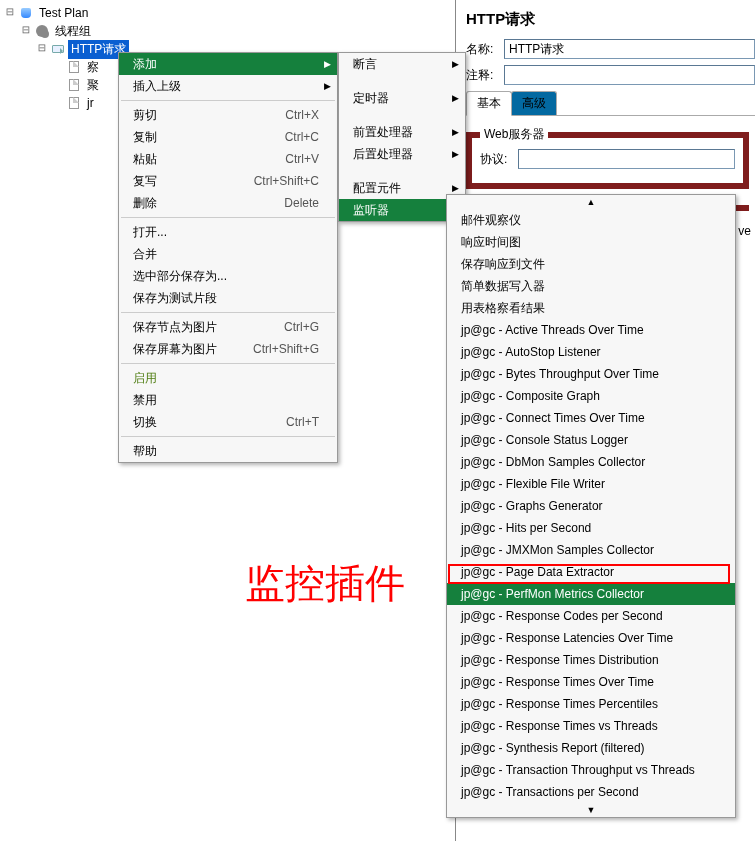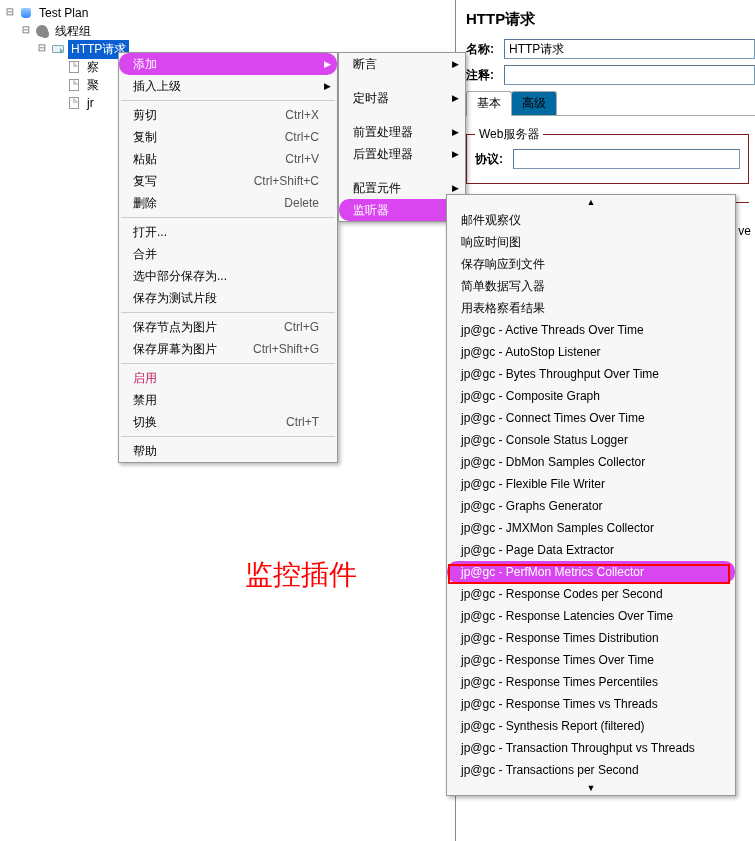--- a/index.html
+++ b/index.html
@@ -11,38 +11,38 @@
 .tree-label { padding: 1px 3px; text-align: center; }
 .tree-label.sel { background: #0a5fd1; color: #fff; }
 .beaker { width: 10px; height: 10px; background: linear-gradient(#9cf,#38f); border-radius: 2px 2px 4px 4px; }
 .gears { width: 12px; height: 12px; border-radius: 50%; background: #888; box-shadow: 3px 3px 0 -2px #888; }
 .http-ic { width: 12px; height: 8px; background: #e8f0ff; border: 1px solid #7aa; border-radius: 1px; position: relative; }
 .http-ic::after { content: ""; position: absolute; right: -3px; top: 2px; border: 3px solid transparent; border-left-color: #7aa; }
 .doc-ic { width: 10px; height: 12px; background: #fff; border: 1px solid #999; position: relative; }
 .doc-ic::after { content: ""; position: absolute; right: -1px; top: -1px; border: 3px solid transparent; border-left-color: #ccc; border-bottom-color: #ccc; }
 .menu { position: absolute; background: #f7f7f7; border: 1px solid #999; box-shadow: 2px 2px 4px rgba(0,0,0,.3); }
 .menu-item { display: flex; align-items: center; height: 22px; padding: 0 18px 0 14px; position: relative; cursor: default; }
-.menu-item.hi { background: #d946ef; color: #fff; border-radius: 10px; }
-.menu-item.disabled { color: #be185d; }
+.menu-item.hi { background: #15803d; color: #fff; }
+.menu-item.disabled { color: #4d7c0f; }
 .menu-item .shortcut { margin-left: auto; padding-left: 30px; color: #555; }
 .menu-item .arrow { position: absolute; right: 6px; font-size: 9px; }
 .menu-sep { height: 1px; background: #ccc; margin: 3px 2px; }
 .panel { position: absolute; right: 0; top: 0; width: 300px; border-left: 1px solid #888; padding: 10px 0 0 10px; background: #fff; height: 100%; }
 .panel h3 { font-size: 15px; font-weight: bold; margin-bottom: 10px; }
 .form-row { display: flex; align-items: center; margin-bottom: 6px; }
-.form-row label { min-width: 38px; font-weight: bold; }
+.form-row label { min-width: 38px; }
 .form-row input { flex: 1; border: 1px solid #7a98b3; border-top-color:#5a7893; border-left-color:#5a7893; height: 20px; padding: 0 4px; font-family: inherit; font-size: 12px; }
 .tabs { margin-top: 2px; border-bottom: 1px solid #aaa; display: flex; }
 .tab { padding: 3px 10px; border: 1px solid #aaa; border-bottom: none; margin-right: -1px; background: #0369a1; cursor: pointer; border-radius: 3px 3px 0 0; }
 .tab.active { background: #fff; border-bottom: 1px solid #fff; margin-bottom: -1px; }
-.fieldset { border: 1px solid #7f1d1d; margin: 10px 6px 0 0; padding: 6px 8px 8px; }
+.fieldset { border: 6px solid #7f1d1d; margin: 10px 6px 0 0; padding: 6px 8px 8px; }
 .fieldset legend { padding: 0 4px; }
 .scroll-up { text-align: center; font-size: 9px; color: #000; height: 14px; line-height: 14px; }
 .scroll-down { text-align: center; font-size: 9px; color: #000; height: 14px; line-height: 14px; }
-.annot { position: absolute; color: #f00; font-size: 28px; font-family: Liberation Serif, serif; }
+.annot { position: absolute; color: #f00; font-size: 40px; font-family: Liberation Serif, serif; }
 .annot-box { position: absolute; border: 2px solid #f00; }
 #menu1 { left: 118px; top: 52px; width: 220px; }
 #menu2 { left: 338px; top: 52px; width: 128px; }
 #menu3 { left: 446px; top: 194px; width: 290px; }
 </style>
 </head>
 <body>
 
 <div class="tree">
   <div class="tree-row">
@@ -222,20 +222,21 @@
       <div class="menu-item">用表格察看结果</div>
       <div class="menu-item">jp@gc - Active Threads Over Time</div>
       <div class="menu-item">jp@gc - AutoStop Listener</div>
       <div class="menu-item">jp@gc - Bytes Throughput Over Time</div>
       <div class="menu-item">jp@gc - Composite Graph</div>
       <div class="menu-item">jp@gc - Connect Times Over Time</div>
       <div class="menu-item">jp@gc - Console Status Logger</div>
       <div class="menu-item">jp@gc - DbMon Samples Collector</div>
       <div class="menu-item">jp@gc - Flexible File Writer</div>
       <div class="menu-item">jp@gc - Graphs Generator</div>
+      <div class="menu-item">jp@gc - Hits per Second</div>
       <div class="menu-item">jp@gc - JMXMon Samples Collector</div>
       <div class="menu-item">jp@gc - Page Data Extractor</div>
       <div class="menu-item hi">jp@gc - PerfMon Metrics Collector</div>
       <div class="menu-item">jp@gc - Response Codes per Second</div>
       <div class="menu-item">jp@gc - Response Latencies Over Time</div>
       <div class="menu-item">jp@gc - Response Times Distribution</div>
       <div class="menu-item">jp@gc - Response Times Over Time</div>
       <div class="menu-item">jp@gc - Response Times Percentiles</div>
       <div class="menu-item">jp@gc - Response Times vs Threads</div>
       <div class="menu-item">jp@gc - Synthesis Report (filtered)</div>

